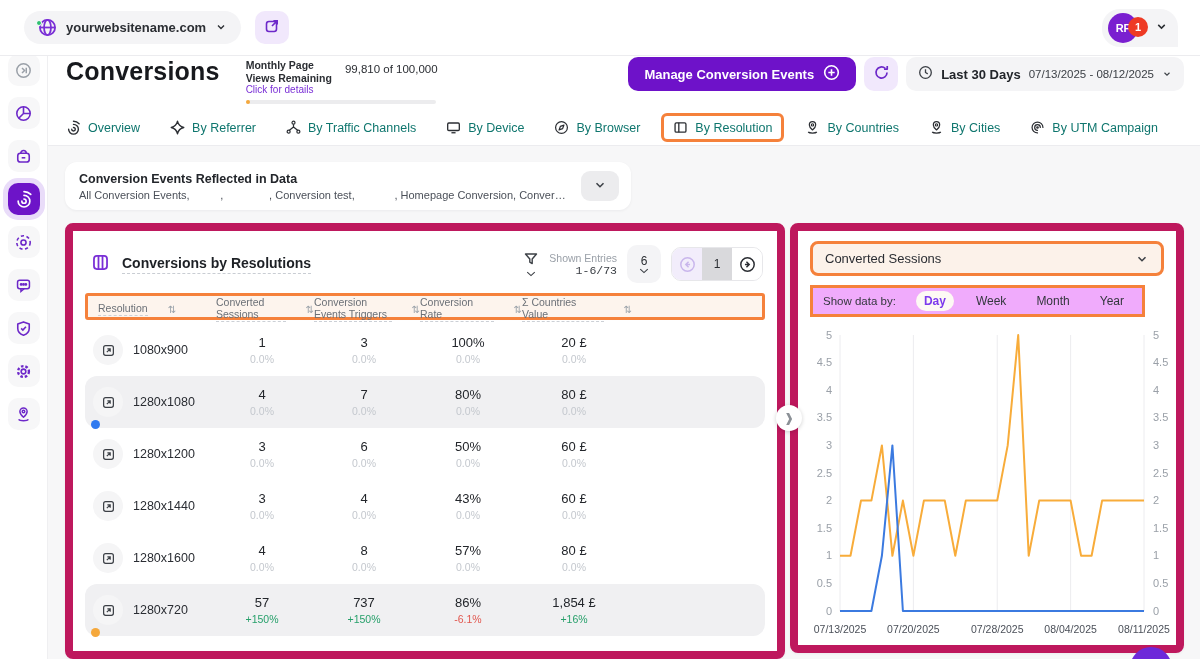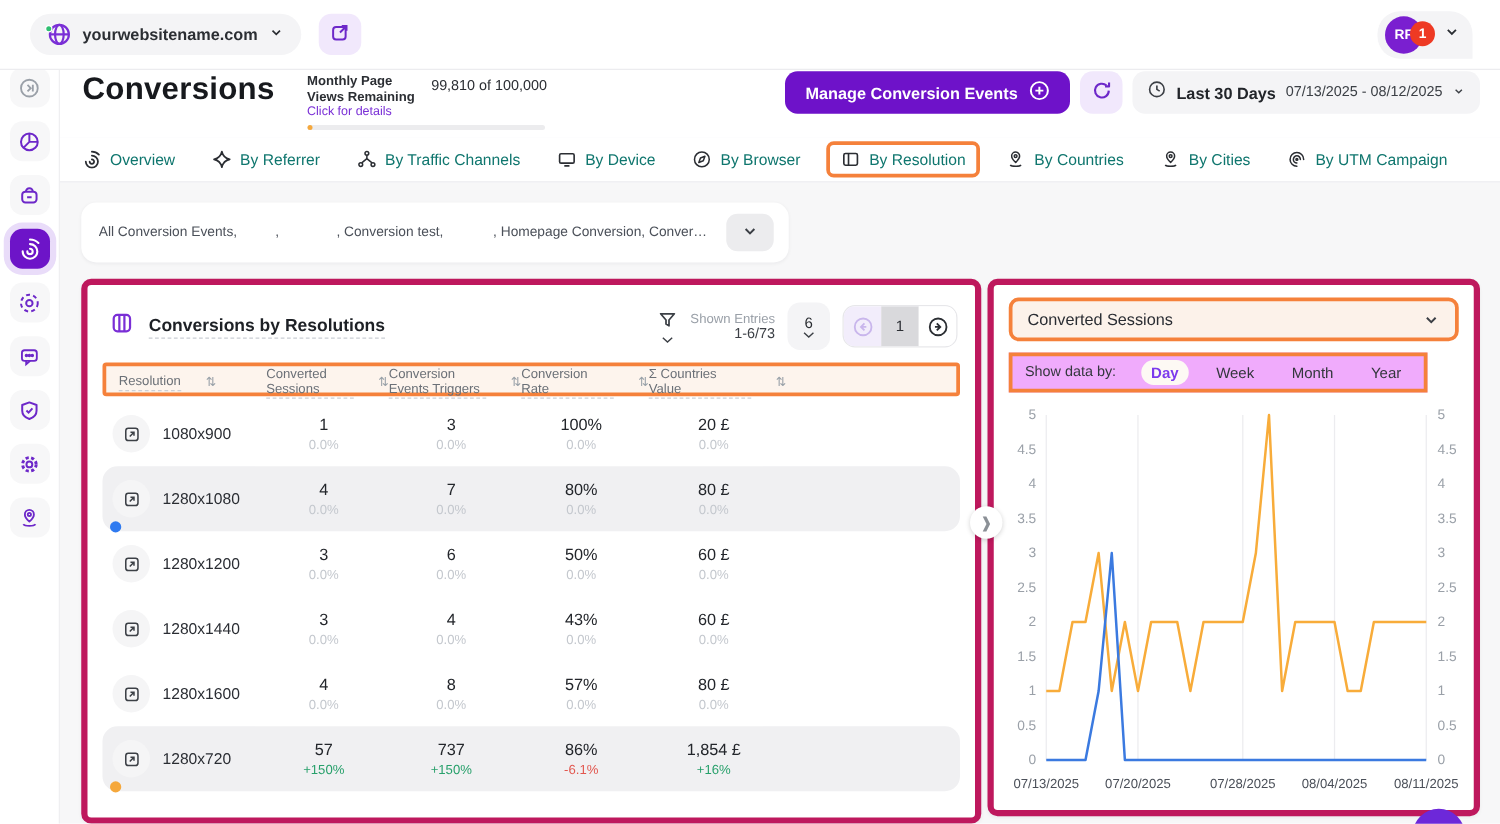--- a/index.html
+++ b/index.html
@@ -48,33 +48,33 @@
 
   
   .content { padding:16px 14px 0 17px; }
   .events-card { width:566px; background:#fff; border-radius:12px; box-shadow:0 1px 3px rgba(20,20,30,.05); padding:9px 12px 9px 14px; display:flex; align-items:center; margin-bottom:13px; }
   .events-text { min-width:0; }
   .events-title { font-size:12.5px; font-weight:700; color:#23262b; margin-bottom:3px; }
   .events-sub { font-size:11px; color:#4b5059; white-space:pre; overflow:hidden; text-overflow:ellipsis; max-width:490px; }
   .events-chevron { margin-left:auto; width:38px; height:30px; border:none; border-radius:9px; background:#ececee; color:#3c4046; display:flex; align-items:center; justify-content:center; cursor:pointer; }
 
   .panels { display:flex; gap:5px; align-items:flex-start; position:relative; }
-  .card { background:#fff; border:5px solid #be185d; border-radius:8px; box-shadow:0 1px 3px rgba(20,20,30,.05); }
+  .card { background:#fff; border:8px solid #be185d; border-radius:8px; box-shadow:0 1px 3px rgba(20,20,30,.05); }
   .table-card { width:720px; height:436px; padding:10px 12px; }
   .chart-card { width:394px; height:430px; padding:10px 12px; }
 
   
   .tc-head { display:flex; align-items:center; padding:4px 2px 10px 6px; }
   .tc-title-wrap { display:flex; align-items:center; gap:12px; }
   .tc-title { font-size:14px; font-weight:700; color:#1d2025; border-bottom:1px dashed #c9cdd3; padding-bottom:2px; }
   .tc-controls { margin-left:auto; display:flex; align-items:center; gap:10px; }
   .funnel { display:flex; flex-direction:column; align-items:center; color:#3c4046; cursor:pointer; }
   .shown { text-align:right; }
   .shown-label { font-size:10.5px; color:#9aa0a8; }
-  .shown-value { font-size:11.5px; color:#3c4046; }
+  .shown-value { font-size:11.5px; color:#3c4046;font-family:Liberation Mono, monospace; }
   .psize { background:#f4f4f6; border-radius:10px; width:34px; height:38px; display:flex; flex-direction:column; align-items:center; justify-content:center; font-size:12px; color:#2b2e33; cursor:pointer; }
   .pager { display:flex; border-radius:10px; overflow:hidden; border:1px solid #e7e7ea; }
   .pager > div { width:30px; height:32px; display:flex; align-items:center; justify-content:center; cursor:pointer; }
   .pg-prev { background:#f2edfb; color:#c9b6ec; }
   .pg-num { background:#d9d9dc; font-size:12px; color:#2b2e33; }
   .pg-next { background:#fff; color:#2b2e33; }
 
   
   .grid-row { display:grid; grid-template-columns:128px 98px 106px 102px 110px 1fr; align-items:center; }
   .thead { border:3px solid #f5813b; border-radius:3px; background:#fdf4ed; height:27px; margin:0 0 4px 0; }
@@ -352,20 +352,21 @@
             <circle cx="8" cy="8" r=".8"></circle>
           </svg>
         </span>
         <span>By UTM Campaign</span>
       </div>
     </div>
 
   <div class="content">
     <div class="events-card">
       <div class="events-text">
+        <div class="events-title">Conversion Events Reflected in Data</div>
         <div class="events-sub">All Conversion Events,          ,               , Conversion test,             , Homepage Conversion, Conversion value test, no_Note_conver...</div>
       </div>
       <button class="events-chevron">
         <span><svg width="14" height="14" viewBox="0 0 16 16" fill="none" stroke="#3c4046" stroke-width="1.8">
               <path d="M4 6l4 4 4-4"></path>
             </svg></span>
       </button>
     </div>
 
     <div class="panels">

